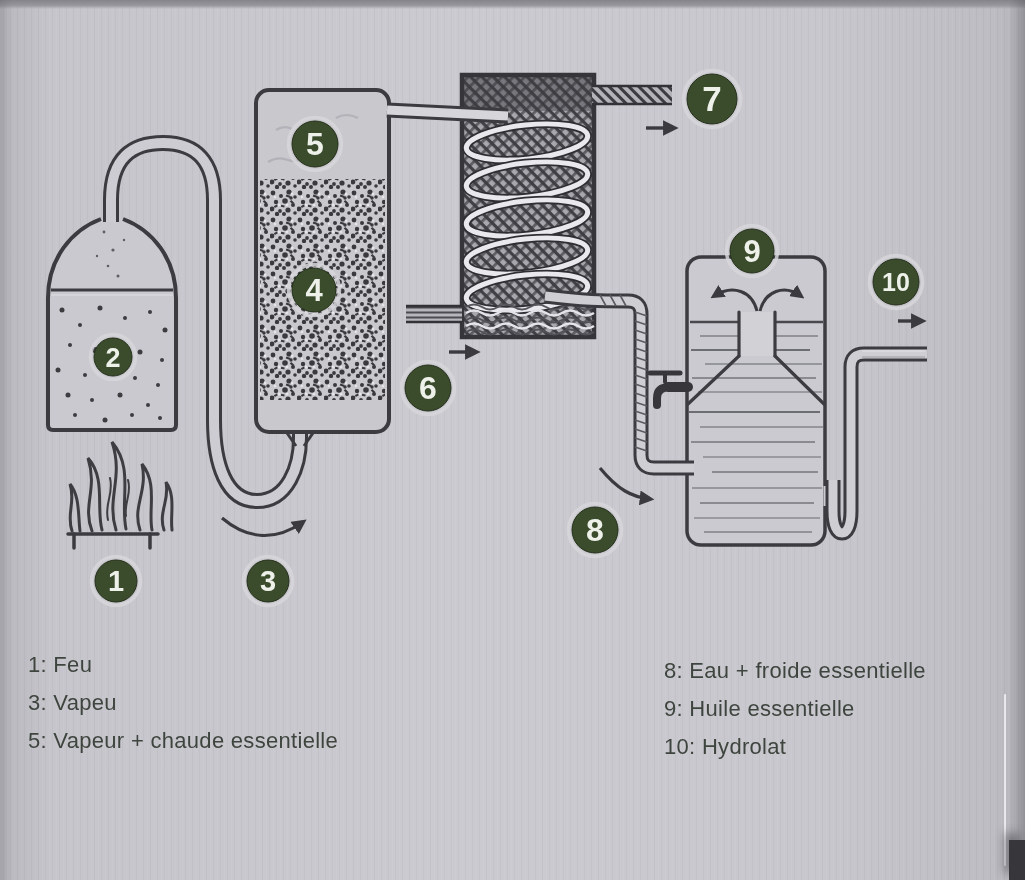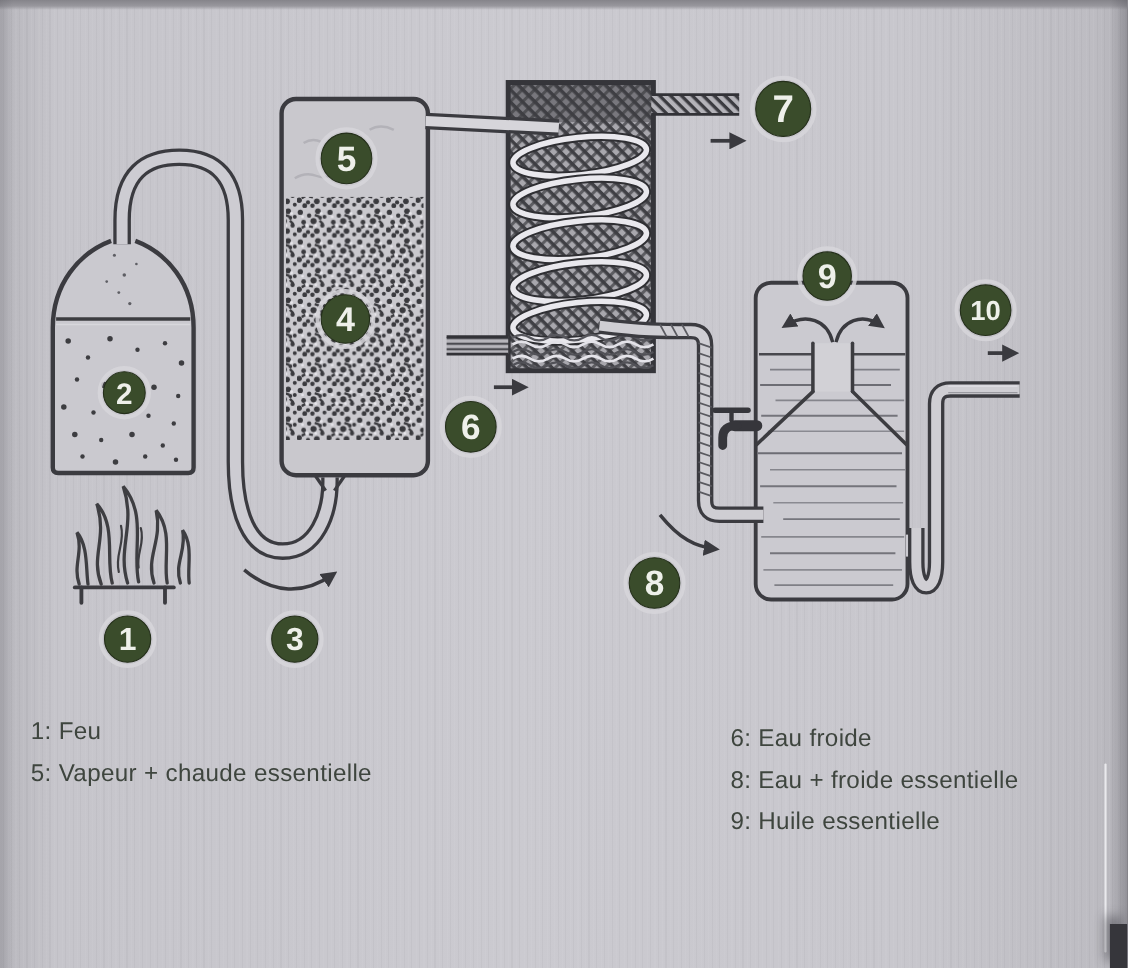--- a/index.html
+++ b/index.html
@@ -336,26 +336,27 @@
       <g>
         <circle cx="896" cy="282" r="26.5" fill="none" stroke="#d7d6db" stroke-width="3.5" opacity="0.85"></circle>
         <circle cx="896" cy="282" r="23" stroke="#242f1a" stroke-width="1" fill="#3a4c2b"></circle>
         <text class="badge-num" x="896" y="291" font-size="25">10</text>
       </g>
     </g>
   </svg>
 
   <div class="legend-col legend-left">
     <div class="line">1: Feu</div>
+    <div class="line">3: Vapeu</div>
     <div class="line">5: Vapeur + chaude essentielle</div>
   </div>
   <div class="legend-col legend-right">
-    <div class="line">6: Eau froide</div>
     <div class="line">8: Eau + froide essentielle</div>
     <div class="line">9: Huile essentielle</div>
+    <div class="line">10: Hydrolat</div>
   </div>
 
   <div class="artifact top-edge"></div>
   <div class="artifact left-edge"></div>
   <div class="artifact right-edge"></div>
   <div class="artifact scratch"></div>
   <div class="artifact corner-shadow"></div>
 </div>
 
 </body></html>

